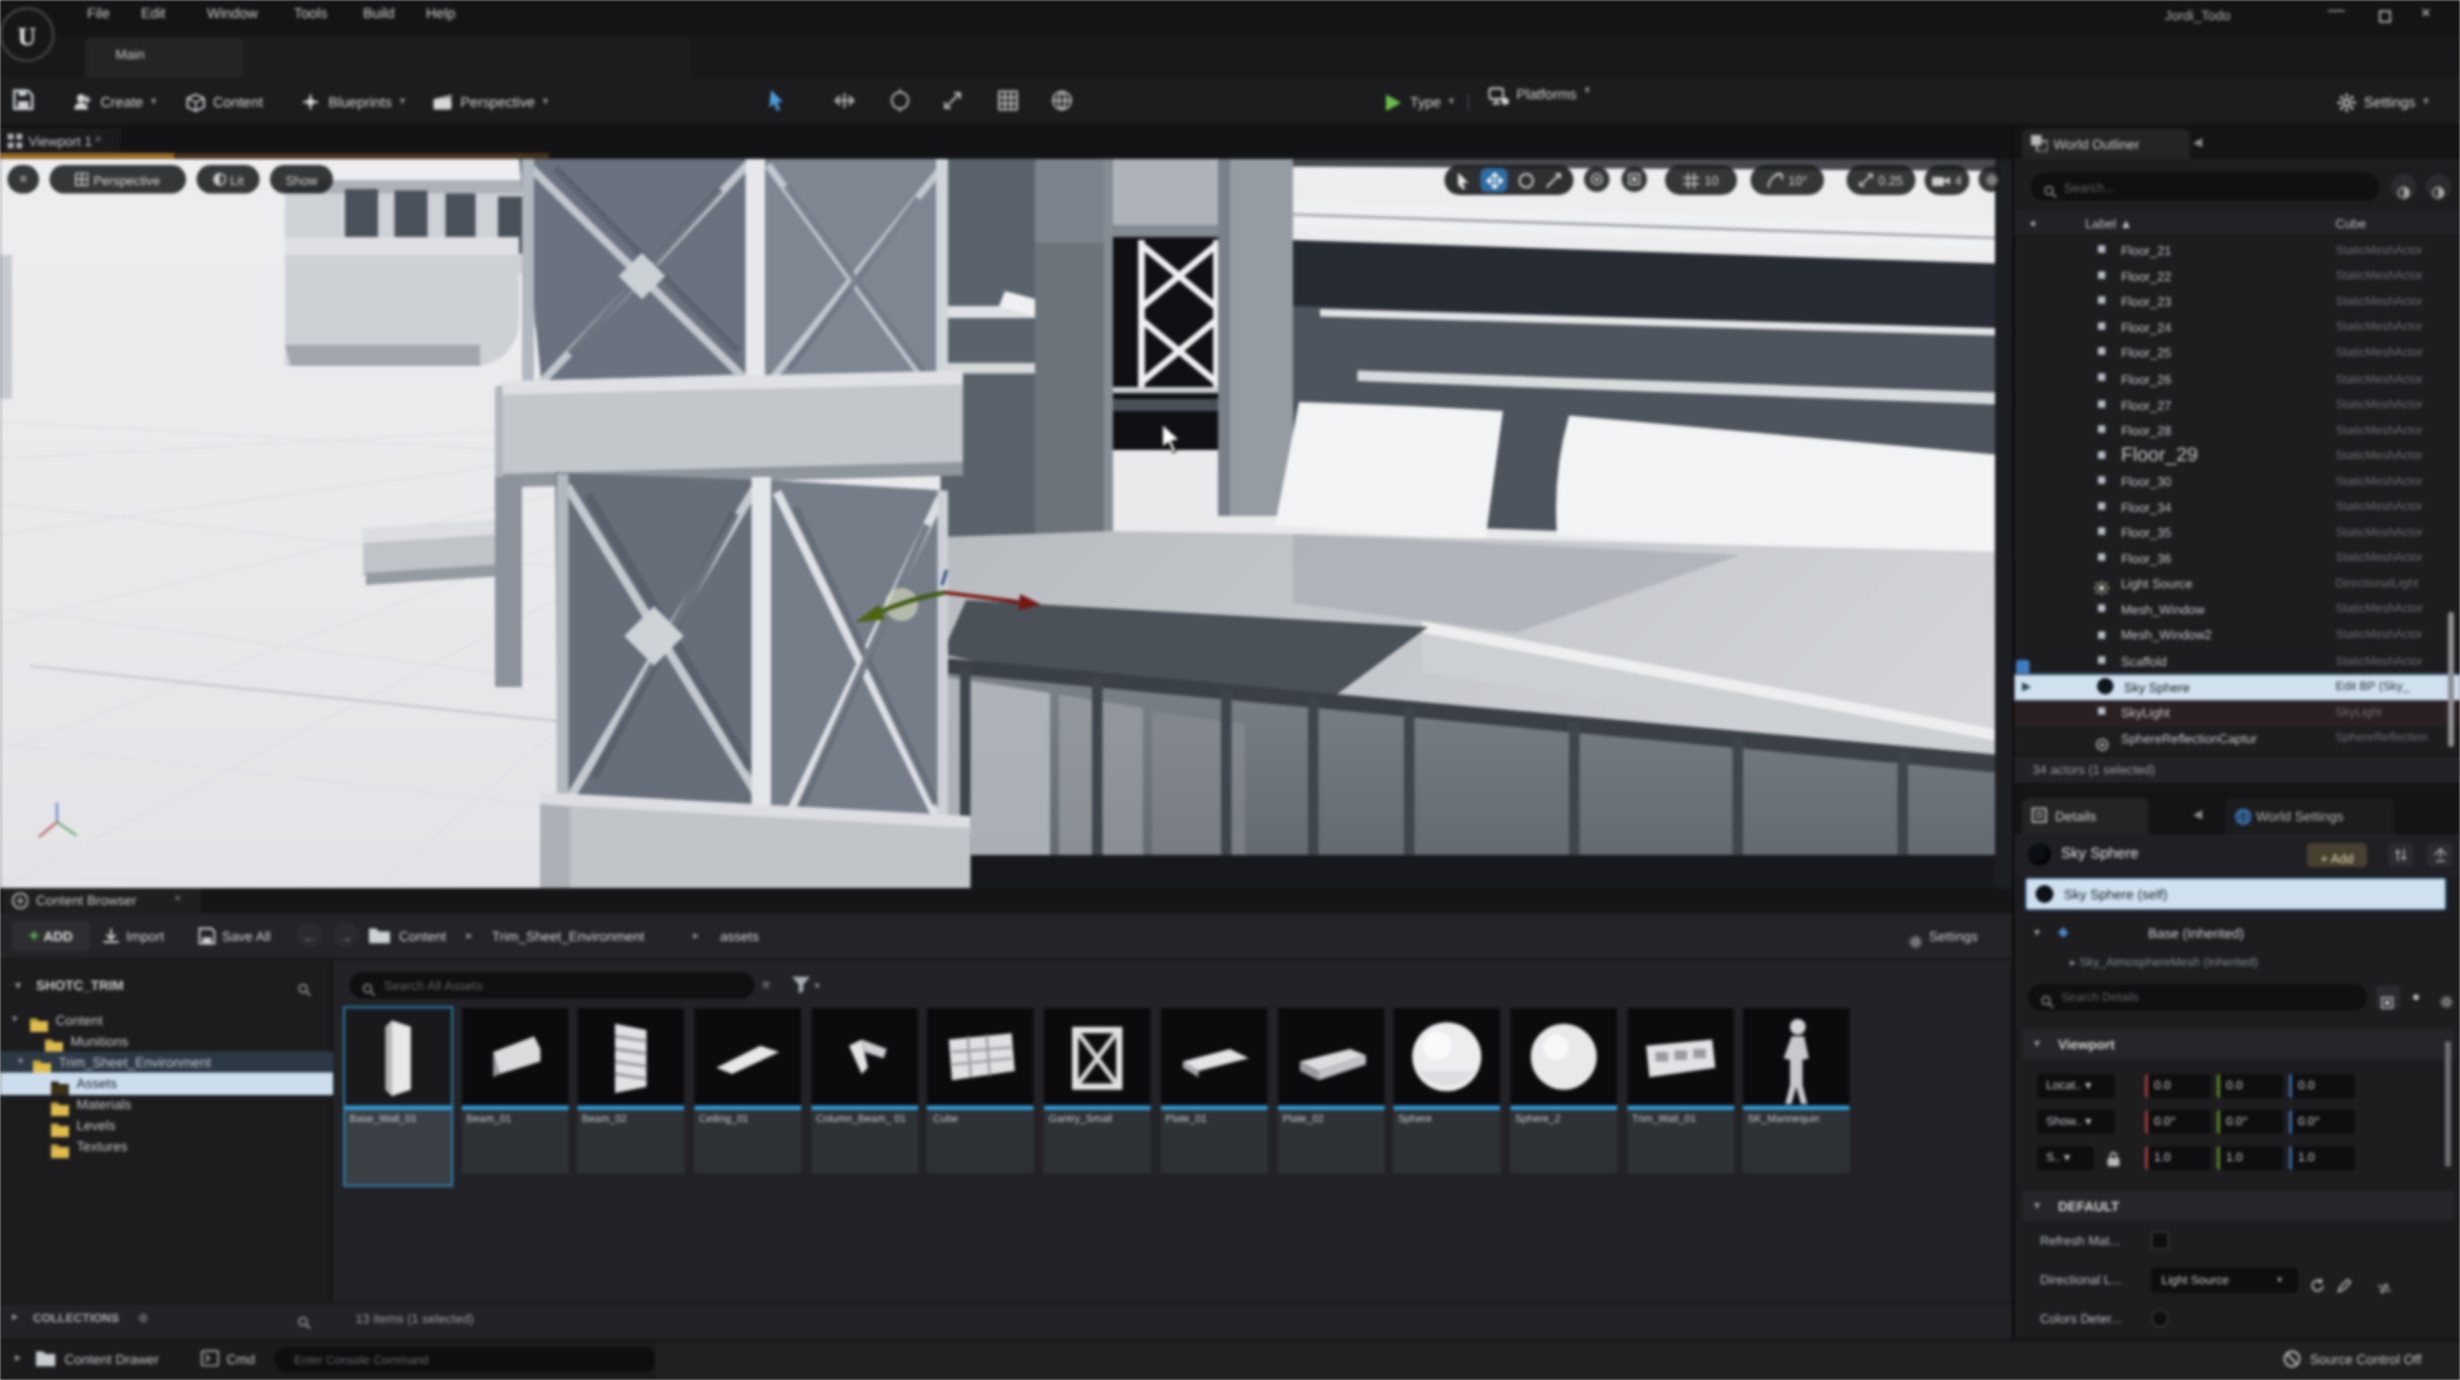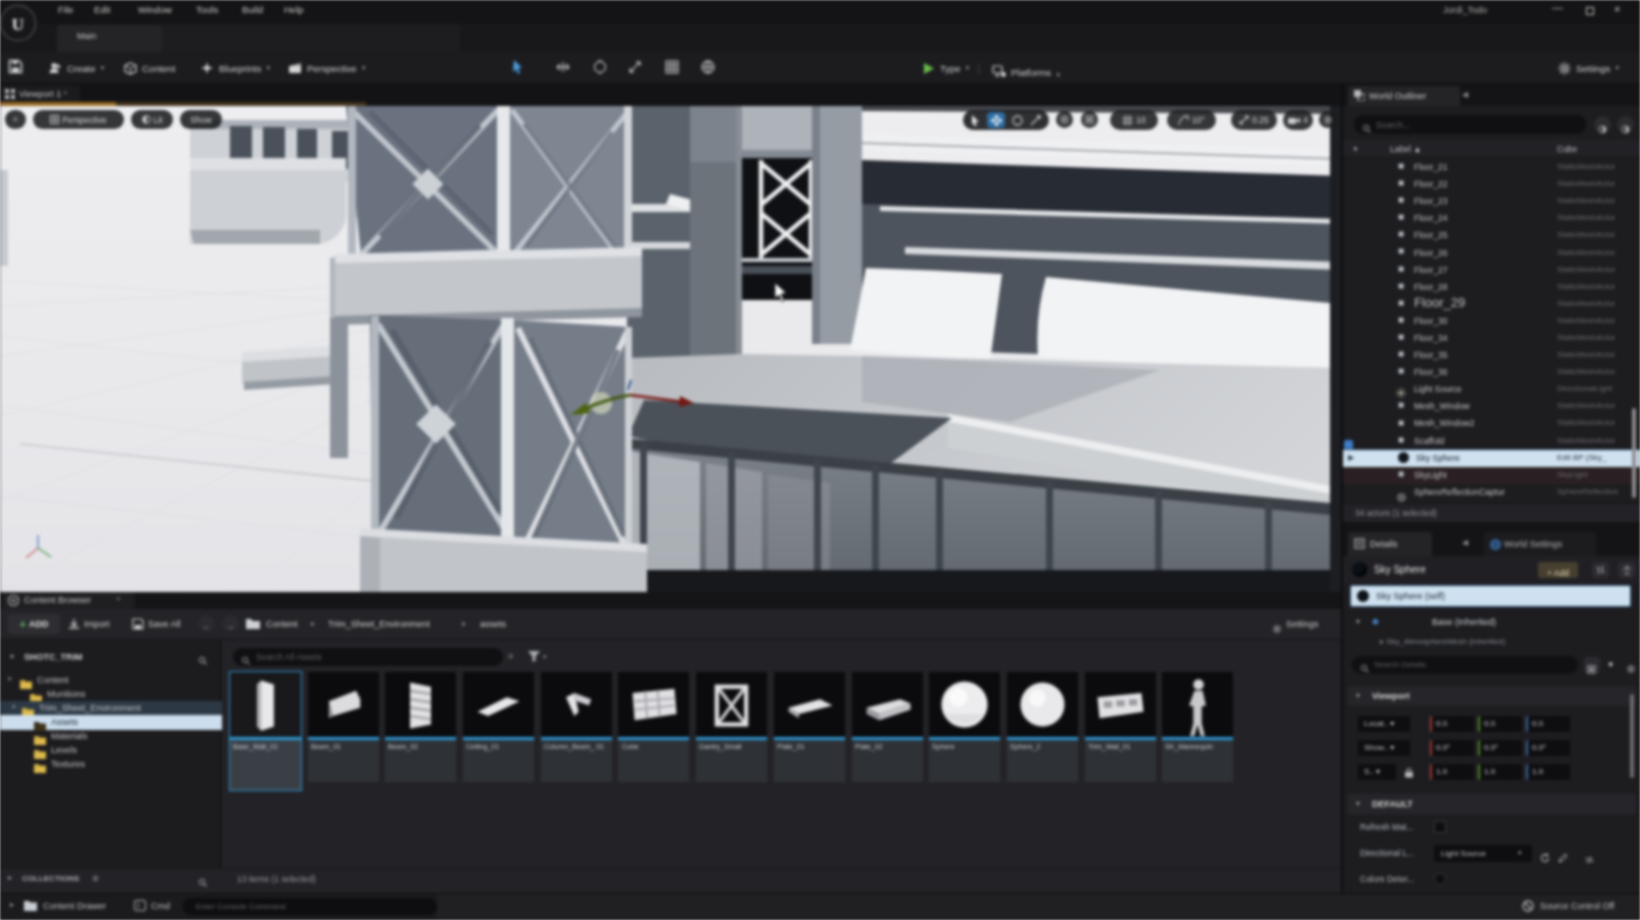--- a/index.html
+++ b/index.html
@@ -80,21 +80,21 @@
 </g>
   </svg>
 <div class="ab" style="left:922px;top:58px;display:flex;align-items:center;height:20px">
 <svg width="13" height="13" viewBox="0 0 13 13">
       <path d="M2 1l10 5.5L2 12z" fill="#6abf4b"></path>
     </svg>
 <span style="font-size:9.5px;color:#d2d6d2;margin-left:5px">Type</span>
 <span style="font-size:6px;color:#9a9a9a;margin-left:4px">▼</span>
 <span style="color:#4a4a4d;margin-left:7px;font-size:11px">|</span>
   </div>
-<div class="ab" style="left:992px;top:58px;display:flex;align-items:flex-end;height:20px">
+<div class="ab" style="left:992px;top:58px;display:flex;align-items:flex-start;height:20px">
 <svg width="14" height="13" viewBox="0 0 14 13">
       <rect x="1" y="1" width="9" height="7" rx="1" fill="none" stroke="#d8d8d8" stroke-width="1.2"></rect>
       <path d="M3 11h5M5.5 8v3" stroke="#d8d8d8" stroke-width="1.2"></path>
       <circle cx="11.5" cy="9.5" r="2.4" fill="#d8d8d8"></circle>
     </svg>
 <span style="font-size:9.5px;color:#d6d6d6;margin-left:5px">Platforms</span>
 <span style="font-size:6px;color:#9a9a9a;margin-left:4px">▼</span>
   </div>
 <div class="ab" style="left:1558px;top:58px;display:flex;align-items:center;height:20px">
 <svg width="13" height="13" viewBox="0 0 13 13">

